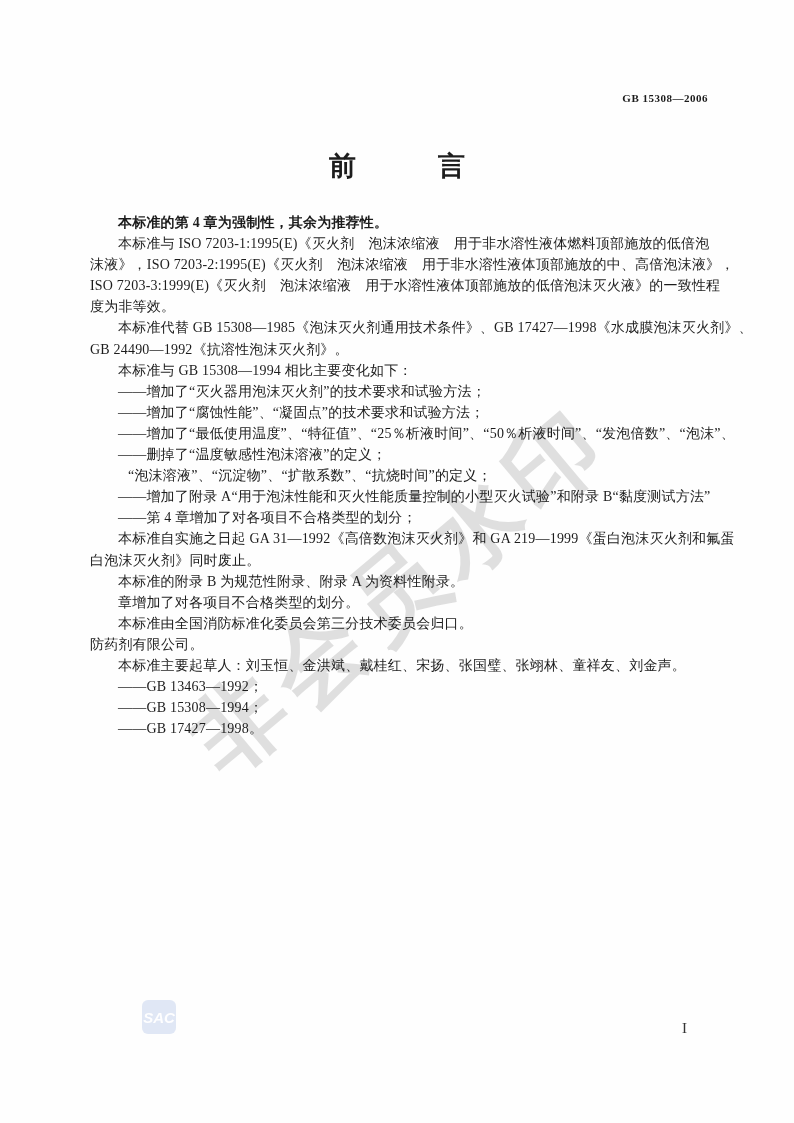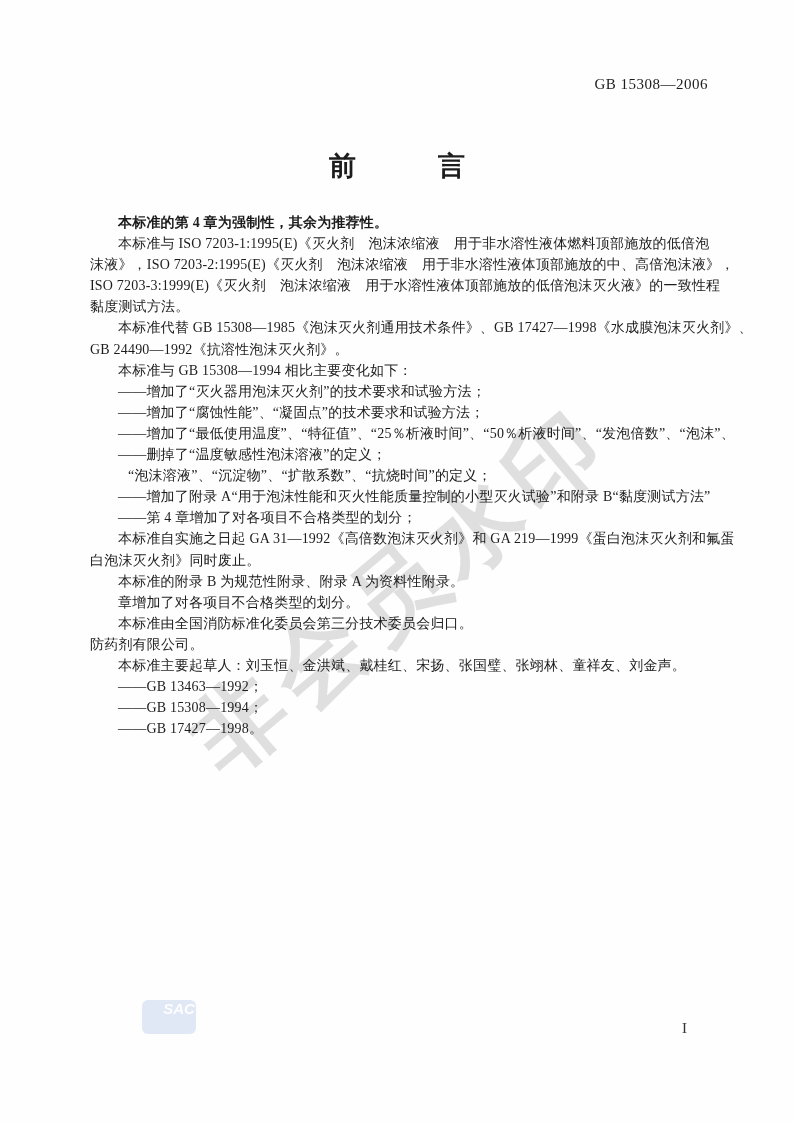--- a/index.html
+++ b/index.html
@@ -12,24 +12,24 @@
     width: 794px;
     height: 1123px;
     background: #fefefe;
     overflow: hidden;
     font-family: "Liberation Serif", "DejaVu Serif", serif;
     color: #1c1c1c;
   }
   
   .std-code {
     position: absolute;
-    top: 76px;
+    top: 92px;
     right: 86px;
-    font-size: 15px;
-    font-weight: normal;
+    font-size: 11px;
+    font-weight: bold;
     letter-spacing: 0.5px;
     white-space: nowrap;
   }
   
   .doc-title {
     position: absolute;
     top: 148px;
     left: 0;
     width: 100%;
     display: flex;
@@ -71,29 +71,29 @@
   
   .wm-logo {
     position: absolute;
     left: 142px;
     top: 1000px;
     width: 34px;
     height: 34px;
     background: rgba(120, 152, 215, 0.22);
     border-radius: 6px;
     display: flex;
+    align-items: center;
     justify-content: center;
     font-family: "Liberation Sans", sans-serif;
     font-weight: bold;
     font-style: italic;
     font-size: 15px;
     color: rgba(255, 255, 255, 0.95);
     pointer-events: none;
     user-select: none;
-    padding-left: 20px;
   }
   
   .page-number {
     position: absolute;
     top: 1020px;
     left: 682px;
     font-size: 15px;
     color: #333;
   }
 </style>
@@ -109,21 +109,21 @@
     <span>言</span>
   </div>
 
   <div class="wm-diag">非会员水印</div>
 
   <div class="body-text">
     <div class="line indent bold">本标准的第 4 章为强制性，其余为推荐性。</div>
     <div class="line indent">本标准与 ISO 7203-1:1995(E)《灭火剂　泡沫浓缩液　用于非水溶性液体燃料顶部施放的低倍泡</div>
     <div class="line">沫液》，ISO 7203-2:1995(E)《灭火剂　泡沫浓缩液　用于非水溶性液体顶部施放的中、高倍泡沫液》，</div>
     <div class="line">ISO 7203-3:1999(E)《灭火剂　泡沫浓缩液　用于水溶性液体顶部施放的低倍泡沫灭火液》的一致性程</div>
-    <div class="line">黏度测试方法。</div>
+    <div class="line">度为非等效。</div>
     <div class="line indent">本标准代替 GB 15308—1985《泡沫灭火剂通用技术条件》、GB 17427—1998《水成膜泡沫灭火剂》、</div>
     <div class="line">GB 24490—1992《抗溶性泡沫灭火剂》。</div>
     <div class="line indent">本标准与 GB 15308—1994 相比主要变化如下：</div>
     <div class="line indent">——增加了“灭火器用泡沫灭火剂”的技术要求和试验方法；</div>
     <div class="line indent">——增加了“腐蚀性能”、“凝固点”的技术要求和试验方法；</div>
     <div class="line indent">——增加了“最低使用温度”、“特征值”、“25％析液时间”、“50％析液时间”、“发泡倍数”、“泡沫”、</div>
     <div class="line indent">——删掉了“温度敏感性泡沫溶液”的定义；</div>
     <div class="line indent2">“泡沫溶液”、“沉淀物”、“扩散系数”、“抗烧时间”的定义；</div>
     <div class="line indent">——增加了附录 A“用于泡沫性能和灭火性能质量控制的小型灭火试验”和附录 B“黏度测试方法”</div>
     <div class="line indent">——第 4 章增加了对各项目不合格类型的划分；</div>

